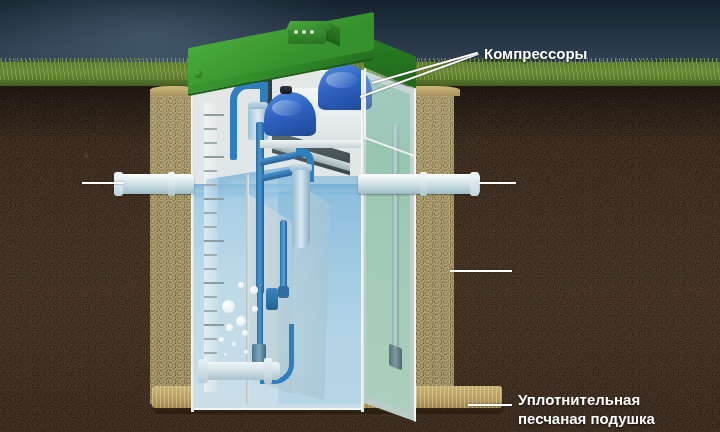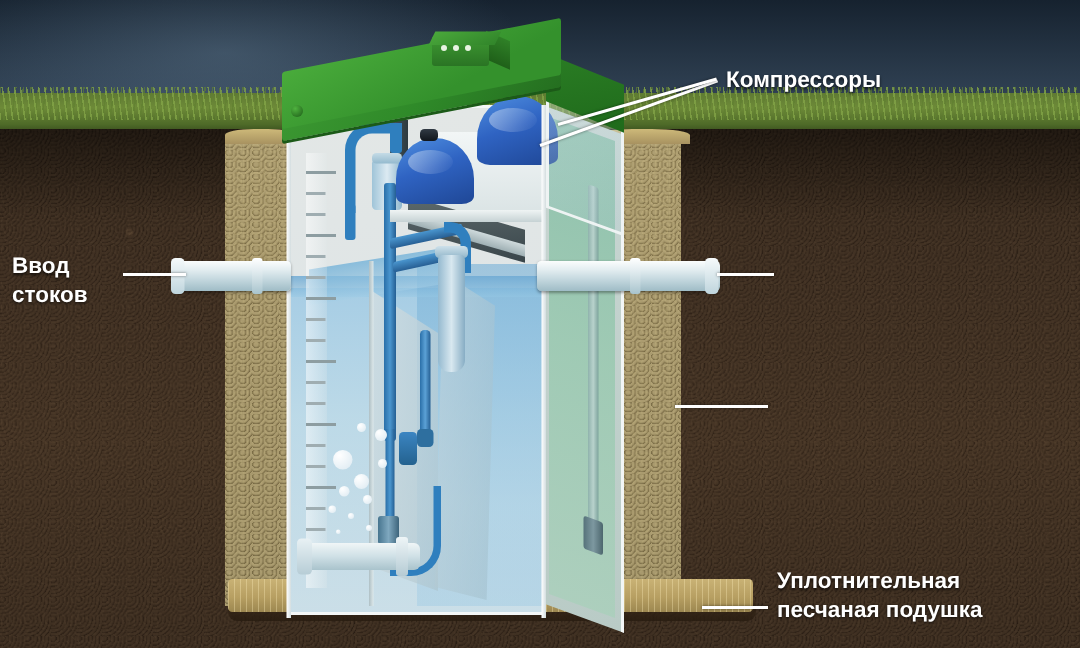--- a/index.html
+++ b/index.html
@@ -573,22 +573,20 @@
 
   <div class="leader-d" style="left:360px;top:96px;width:126px;transform:rotate(-20deg)"></div>
   <div class="leader-d" style="left:372px;top:82px;width:110px;transform:rotate(-16deg)"></div>
   <div class="leader" style="left:82px;top:182px;width:42px"></div>
   <div class="leader" style="left:478px;top:182px;width:38px"></div>
   <div class="leader" style="left:450px;top:270px;width:62px"></div>
   <div class="leader" style="left:468px;top:404px;width:44px"></div>
 
   <div class="lbl" style="left:484px;top:44px">Компрессоры</div>
 
-  <div class="lbl" style="left:8px;top:168px">Ввод
-стоков</div>
-
-
-
-  <div class="lbl" style="left:518px;top:378px">Уплотнительная
+
+
+
+  <div class="lbl" style="left:518px;top:390px">Уплотнительная
 песчаная подушка</div>
 
 
 </div>
 
 </body></html>

